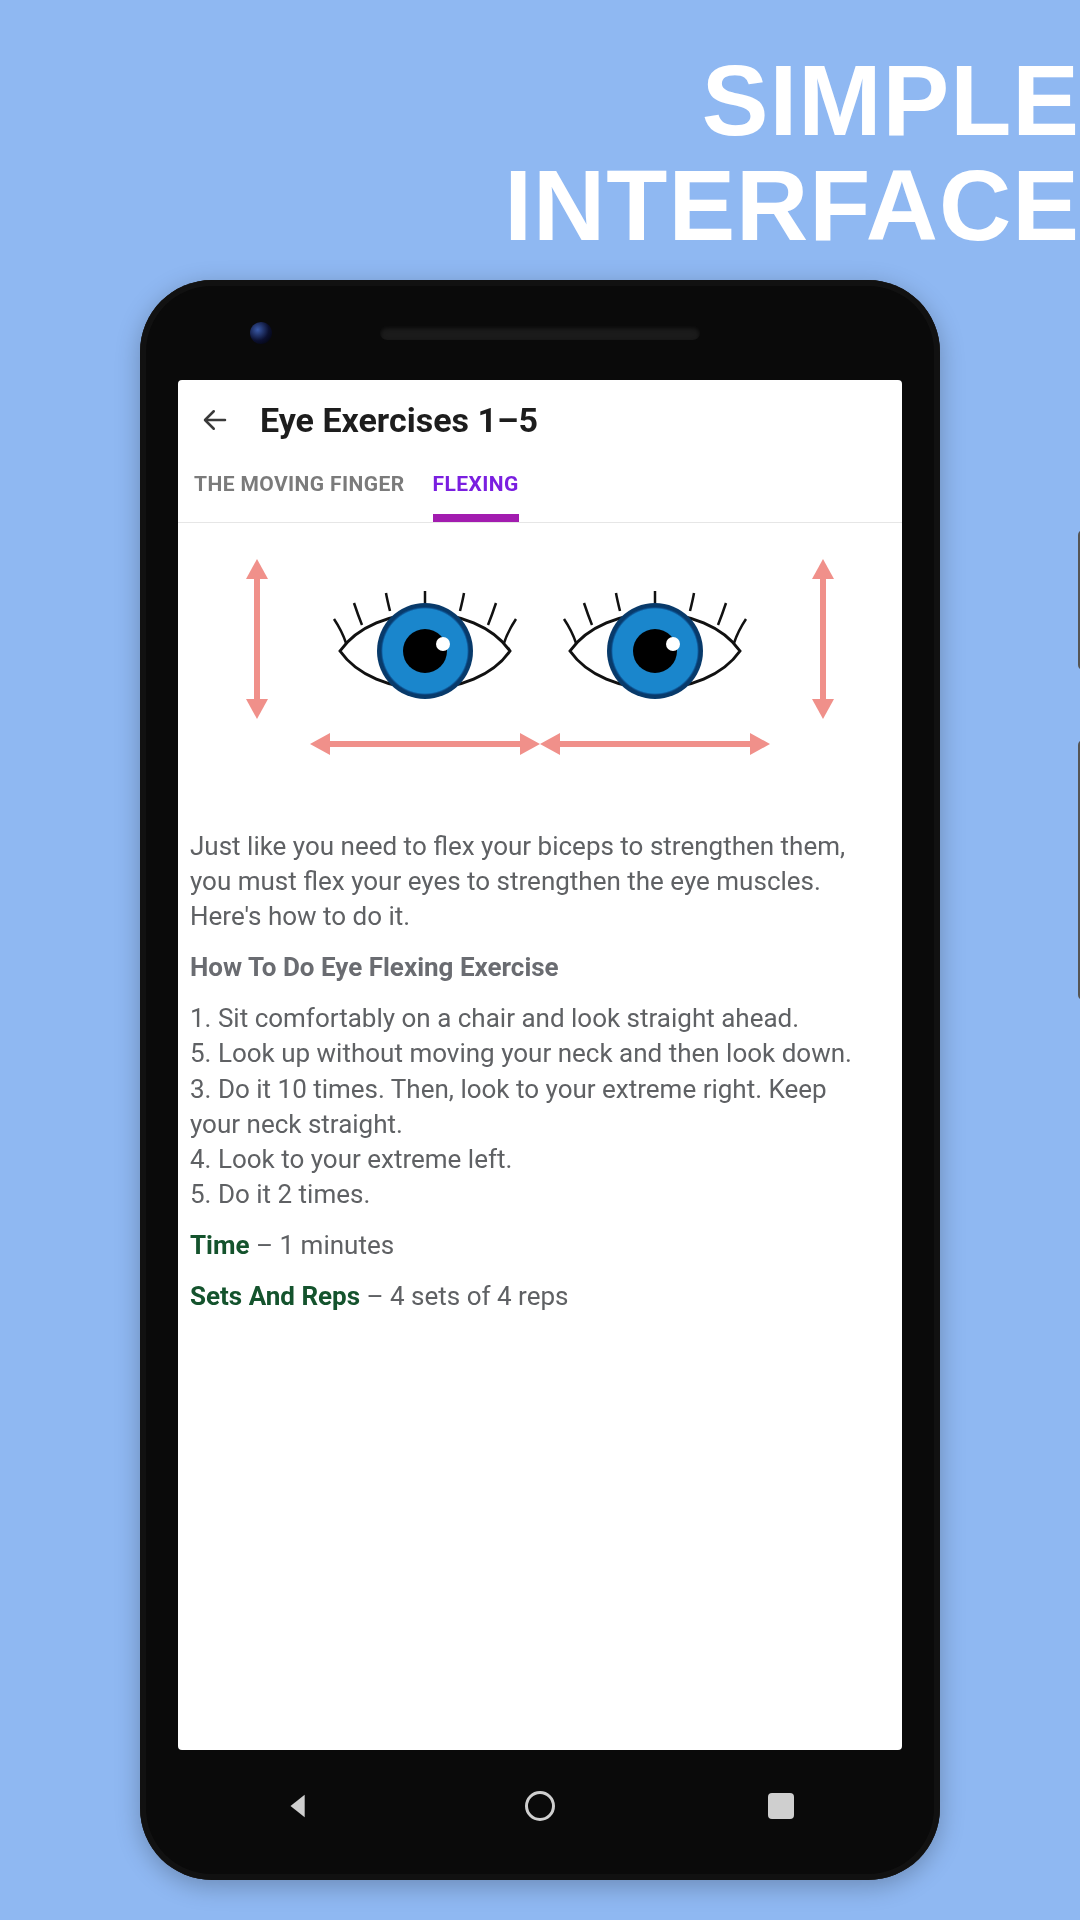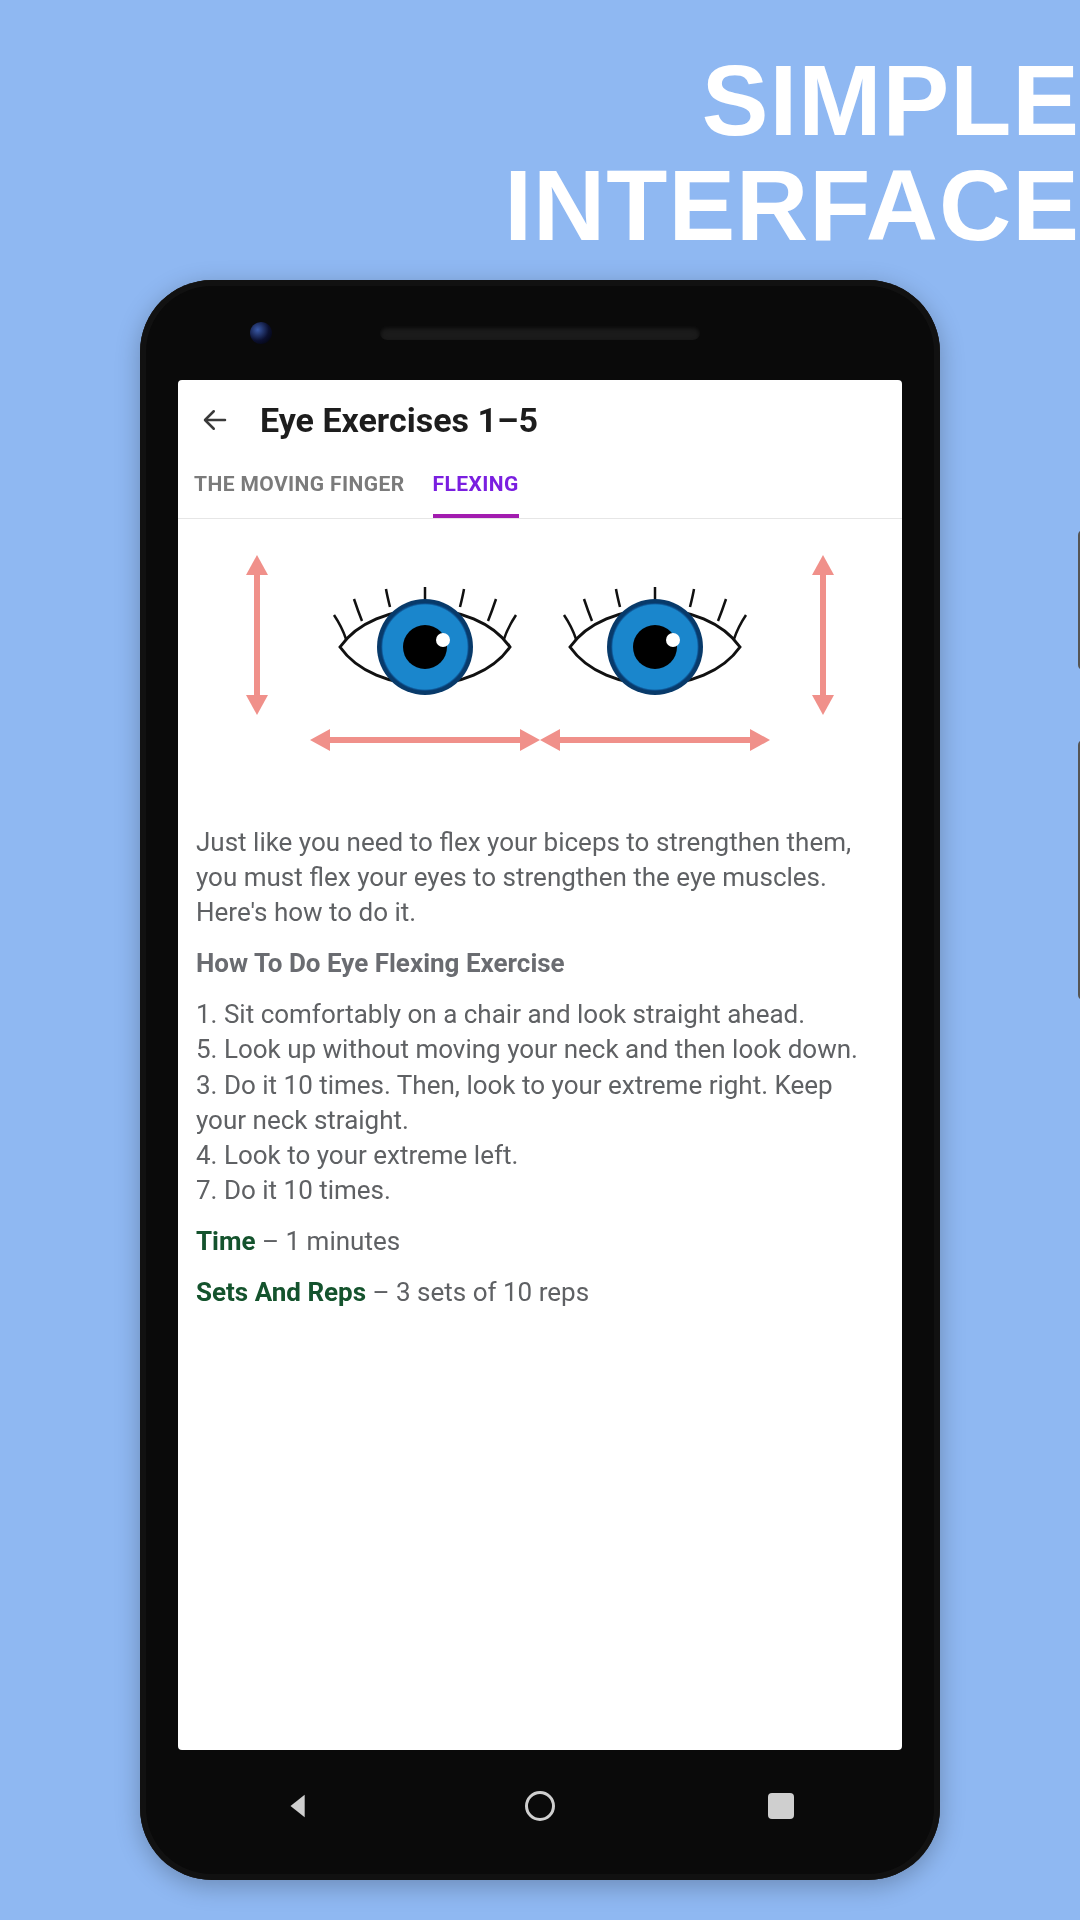--- a/index.html
+++ b/index.html
@@ -115,21 +115,21 @@
     border-bottom: 1px solid #e6e6e6;
   }
   .tab {
     font-weight: 700;
     font-size: 21px;
     color: #7b7b7b;
     padding-bottom: 18px;
     letter-spacing: .4px;
     white-space: nowrap;
   }
-  .tab.active { color: #7a1fe0; border-bottom: 4px solid #a21caf; }
+  .tab.active { color: #7a1fe0; border-bottom: 8px solid #a21caf; }
 
   .illustration {
     padding: 28px 18px 10px 18px;
     display: flex;
     justify-content: center;
   }
   .eyes {
     width: 640px; height: 250px; position: relative;
   }
   .eye { position:absolute; width:190px; height:120px; }
@@ -148,21 +148,21 @@
   .v-arrow.r { right: 34px; top: 28px; }
 
   .h-arrow { position:absolute; height:6px; background:#f0908a; }
   .h-arrow::before, .h-arrow::after{ content:""; position:absolute; top:-8px; width:0;height:0; border-top:11px solid transparent; border-bottom:11px solid transparent;}
   .h-arrow::before{ left:-2px; border-right:20px solid #f0908a; transform: translateX(-18px);} 
   .h-arrow::after{ right:-2px; border-left:20px solid #f0908a; transform: translateX(18px);} 
   .h-arrow.l { left: 110px; width: 190px; top: 190px; }
   .h-arrow.r { right: 110px; width: 190px; top: 190px; }
 
   .content {
-    padding: 18px 22px 24px 18px;
+    padding: 18px 22px 24px 12px;
     color: #5f6164;
     font-size: 26px;
     line-height: 1.35;
   }
   .content p { margin-bottom: 16px; }
   .content .bold { color: #6a6c71; font-weight: 700; }
   .content .kv strong { color:#14532d; }
 
   
   .eye svg path { fill:none; stroke:#111; stroke-width:3; }
@@ -245,24 +245,24 @@
       </div>
     </div>
 
     <div class="content">
       <p>Just like you need to flex your biceps to strengthen them, you must flex your eyes to strengthen the eye muscles. Here's how to do it.</p>
       <p class="bold">How To Do Eye Flexing Exercise</p>
       <p>1. Sit comfortably on a chair and look straight ahead.</p>
       <p style="margin-top:-16px">5. Look up without moving your neck and then look down.</p>
       <p style="margin-top:-16px">3. Do it 10 times. Then, look to your extreme right. Keep your neck straight.</p>
       <p style="margin-top:-16px">4. Look to your extreme left.</p>
-      <p style="margin-top:-16px">7. Do it 10 times.</p>
+      <p style="margin-top:-16px">5. Do it 2 times.</p>
 
       <p class="kv"><strong>Time</strong><span> – 1 minutes</span></p>
-      <p class="kv"><strong>Sets And Reps</strong><span> – 3 sets of 10 reps</span></p>
+      <p class="kv"><strong>Sets And Reps</strong><span> – 4 sets of 4 reps</span></p>
     </div>
   </div>
 
   <div class="navbar">
     <div class="nav-btn nav-back">
       <svg viewBox="0 0 24 24">
           <path d="M16 4 L6 12 L16 20 Z" fill="#cfcfcf"></path>
         </svg>
     </div>
     <div class="nav-btn nav-home">

